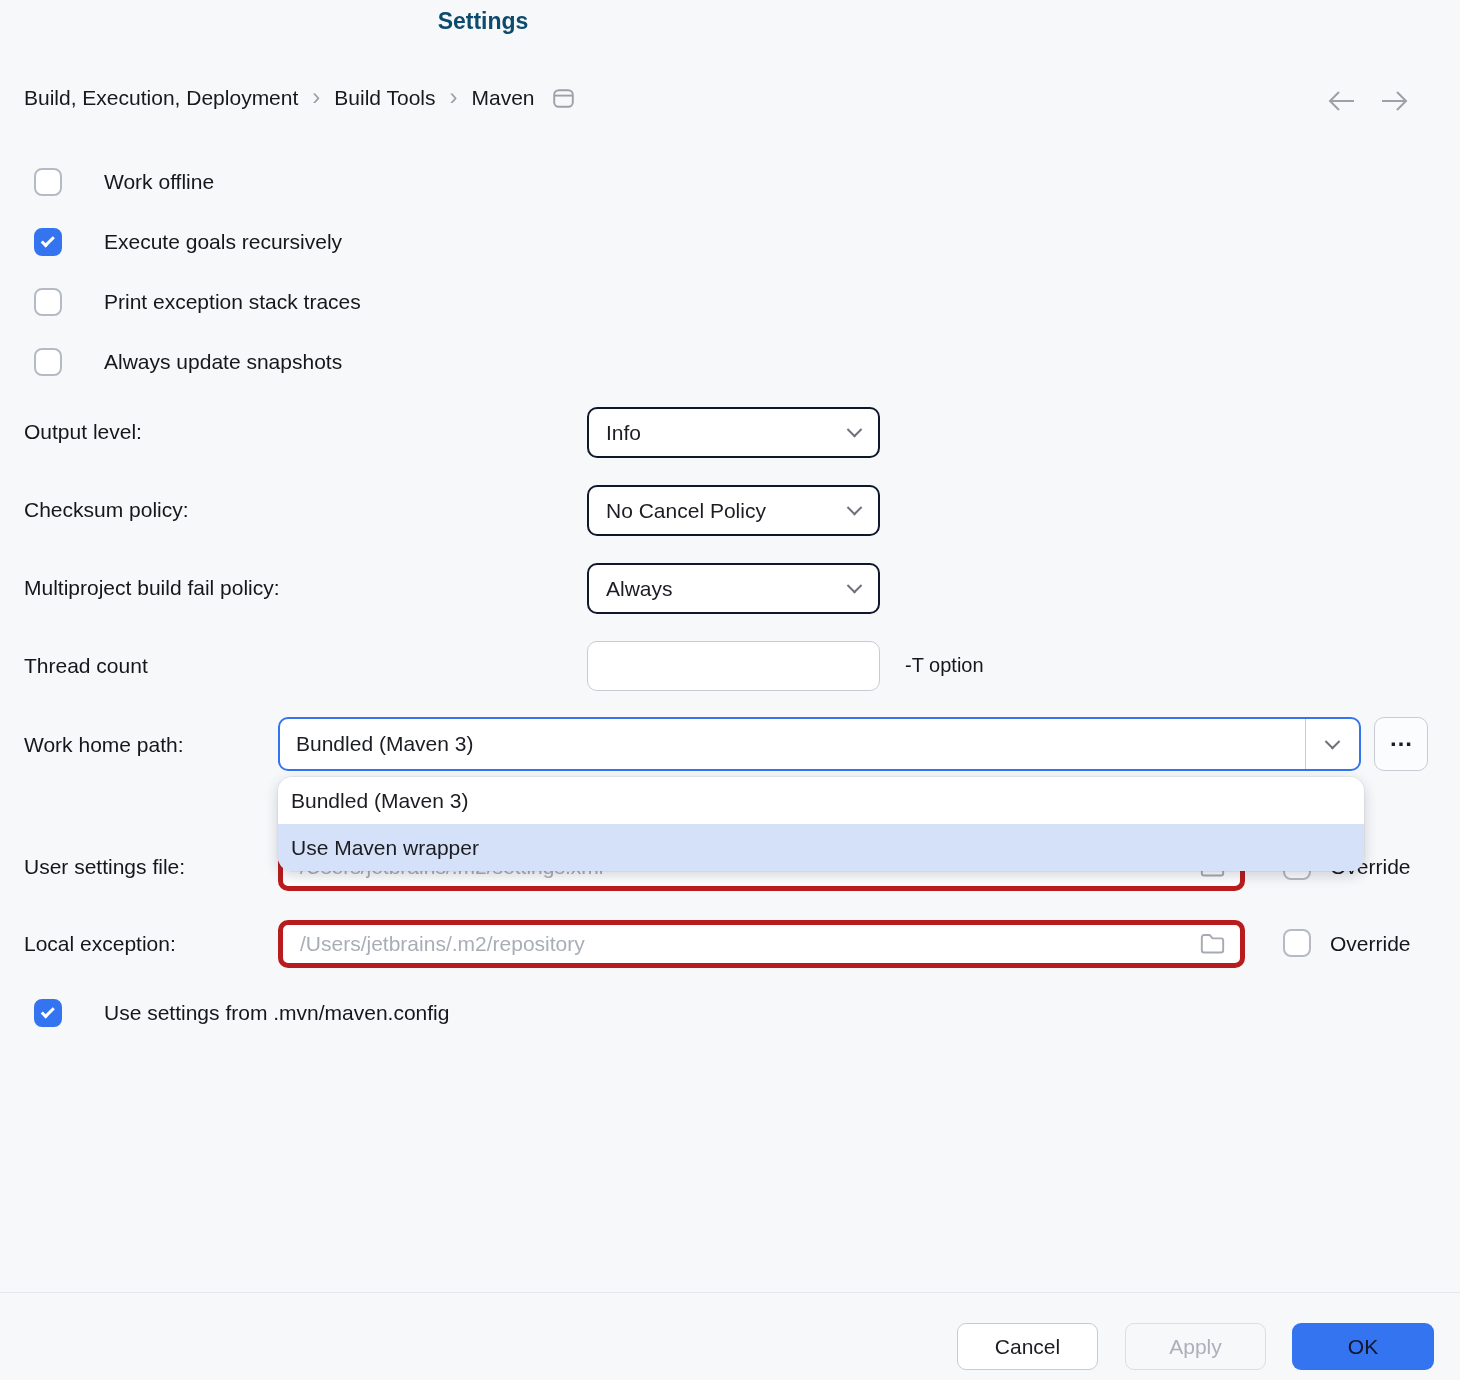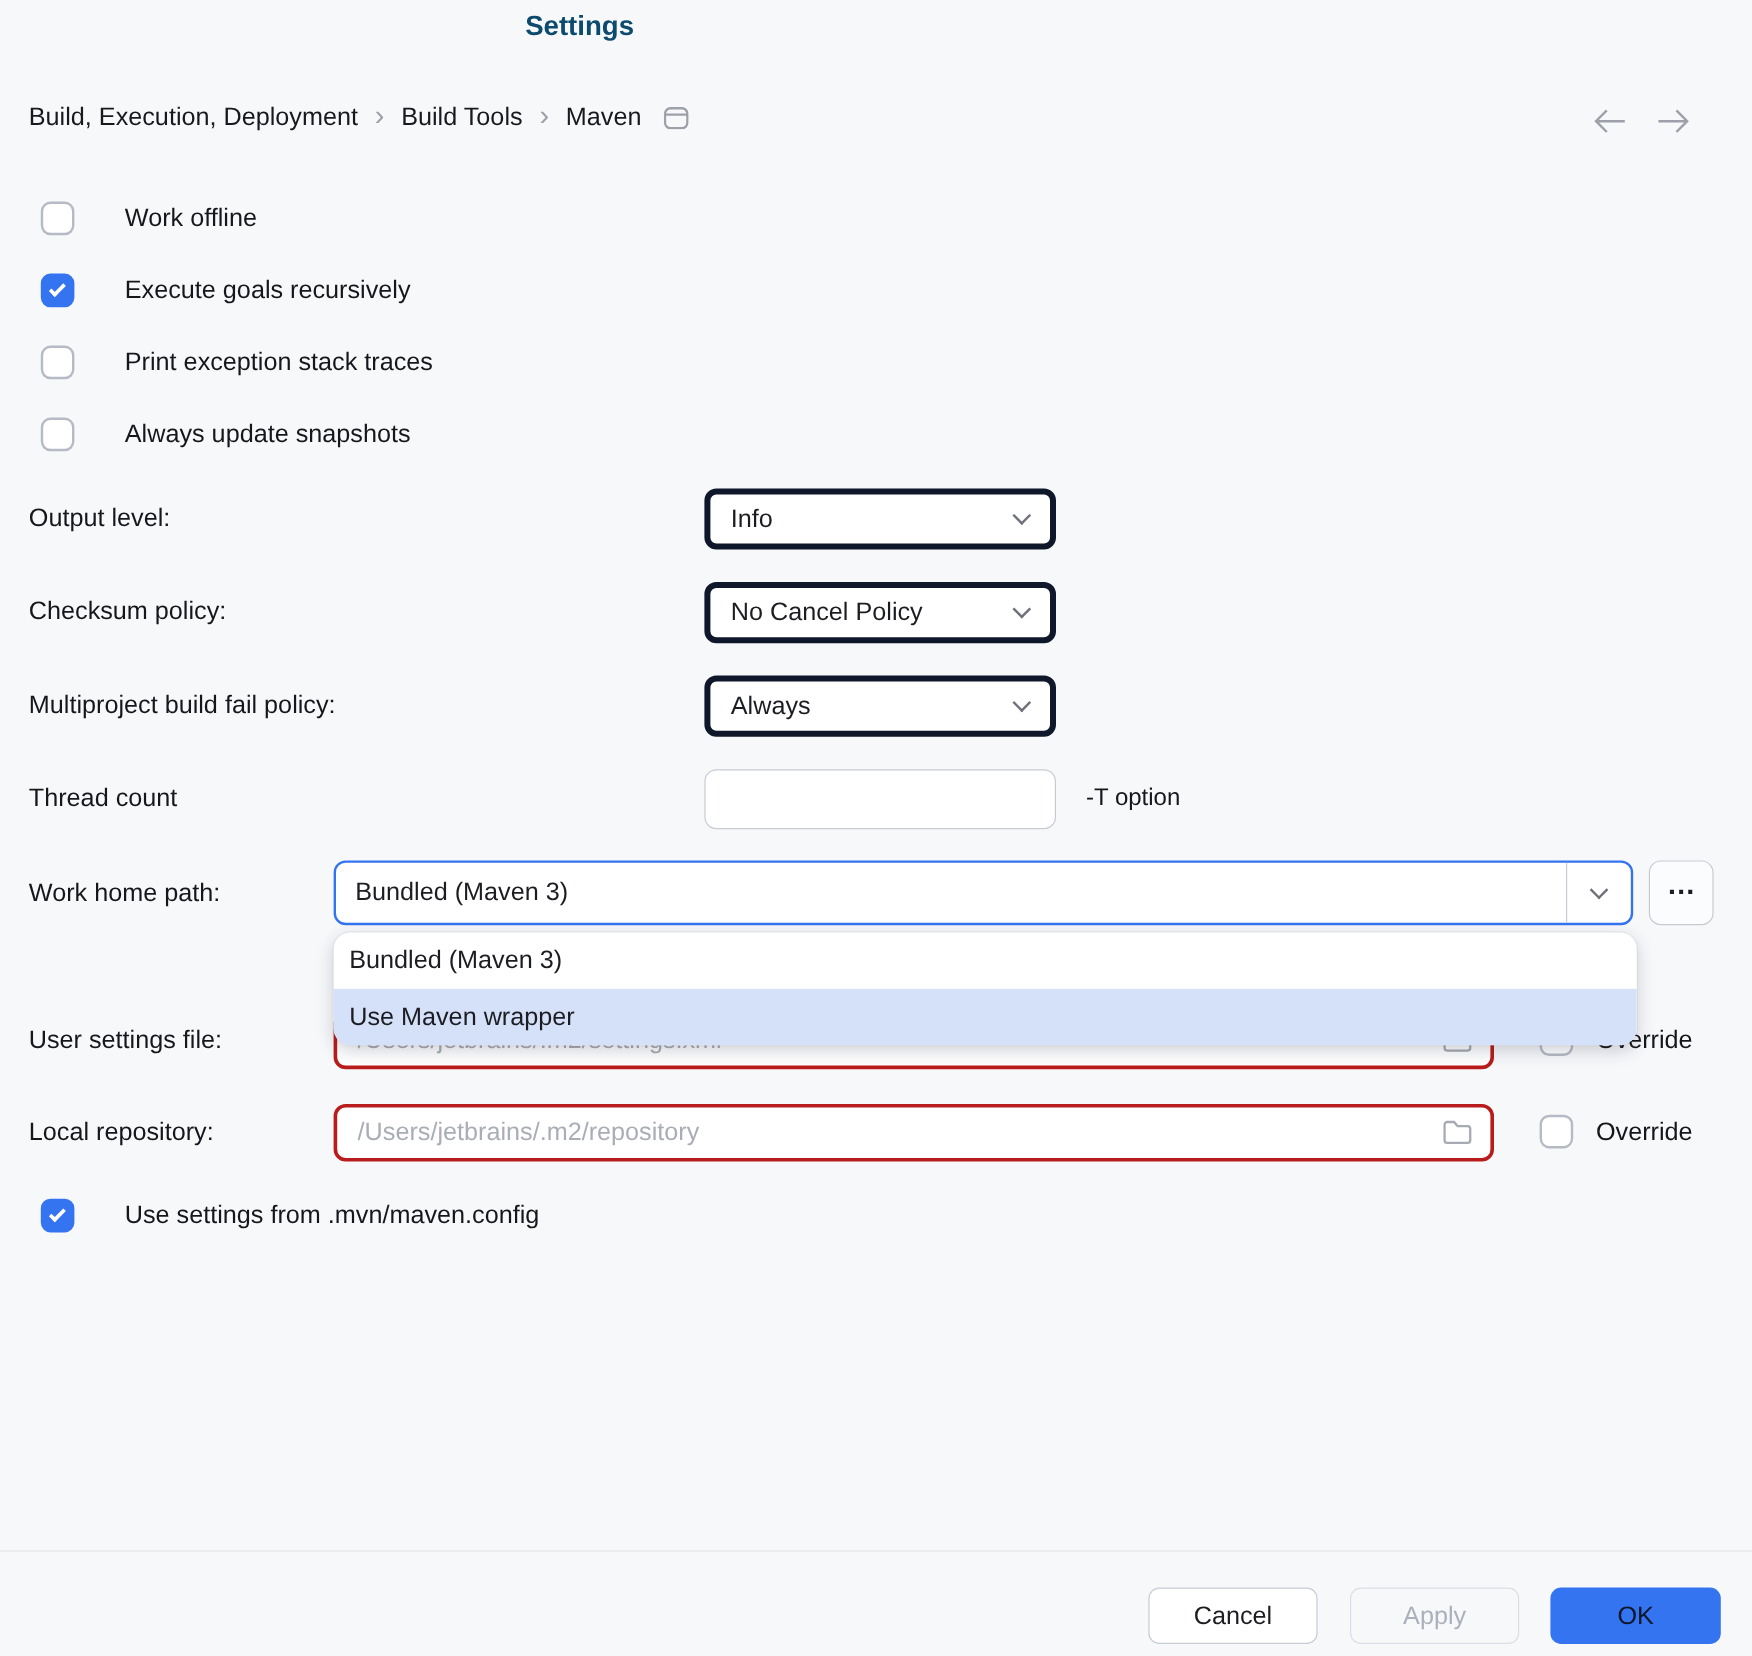--- a/index.html
+++ b/index.html
@@ -23,21 +23,21 @@
   .cb-box { width:28px; height:28px; border:2px solid #B6BAC5; border-radius:8px; background:#FFFFFF;
     flex:0 0 auto; display:flex; align-items:center; justify-content:center; }
   .cb-box.checked { background:#3574F0; border-color:#3574F0; }
   .check-mark { width:13px; height:7px; border-left:3px solid #FFF; border-bottom:3px solid #FFF;
     transform:rotate(-45deg) translate(1px,-2px); }
   .cb-label { font-size:21px; color:#15171B; white-space:nowrap;margin-left:24px; }
 
   .form-label { position:absolute; left:24px; font-size:21px; color:#15171B; white-space:nowrap; }
 
   .select { position:absolute; left:587px; width:293px; height:51px; background:#FFFFFF;
-    border:5px solid #0f172a; border-radius:10px; display:flex; align-items:center;
+    border:2px solid #0f172a; border-radius:10px; display:flex; align-items:center;
     justify-content:space-between; padding:0 18px 0 17px; font-size:21px; cursor:pointer; }
   .chev { width:11px; height:11px; border-right:2px solid #6E7179; border-bottom:2px solid #6E7179;
     transform:rotate(45deg) translate(-2px,-2px); flex:0 0 auto; }
 
   .text-input { position:absolute; left:587px; width:293px; height:50px; background:#FFFFFF;
     border:1px solid #C8CBD4; border-radius:10px; font-size:21px; padding:0 14px;
     font-family:"Liberation Sans", sans-serif; outline:none; }
   .hint { position:absolute; left:905px; font-size:20px; color:#15171B; }
 
   .combo { position:absolute; left:278px; top:717px; width:1083px; height:54px; background:#FFFFFF;
@@ -50,21 +50,21 @@
     border:1px solid #C8CBD4; background:#FBFCFD; font-size:24px; font-weight:700; color:#1B1D22;
     display:flex; align-items:center; justify-content:center; padding-bottom:12px; cursor:pointer; }
 
   .popup { position:absolute; left:278px; top:777px; width:1086px; border-radius:14px; background:#FFFFFF;
     box-shadow:0 4px 14px rgba(25,35,60,.20), 0 0 0 1px rgba(0,0,0,.04); overflow:hidden; z-index:30; }
   .popup-item { height:47px; display:flex; align-items:center; padding-left:13px; font-size:21px;
     cursor:pointer; white-space:nowrap; }
   .popup-item.selected { background:#D5E1F8; }
 
   .path-field { position:absolute; left:278px; width:967px; height:48px; background:#FFFFFF;
-    border:3px solid #b91c1c; border-radius:10px; display:flex; align-items:center; padding:0 14px 0 17px; }
+    border:5px solid #b91c1c; border-radius:10px; display:flex; align-items:center; padding:0 14px 0 17px; }
   .path-text { flex:1; font-size:21px; color:#A9ADB6; white-space:nowrap; overflow:hidden; }
   .folder-btn { flex:0 0 auto; display:flex; align-items:center; cursor:pointer; }
 
   .ovr-box { position:absolute; left:1283px; width:28px; height:28px; border:2px solid #B6BAC5;
     border-radius:8px; background:#FFFFFF; cursor:pointer; }
   .ovr-label { position:absolute; left:1330px; font-size:21px; color:#15171B; }
 
   .footer-sep { position:absolute; left:0; top:1292px; width:1460px; height:1px; background:#E6E7EA; }
   .btn { position:absolute; top:1323px; height:47px; border-radius:9px; font-size:21px;
     font-family:"Liberation Sans", sans-serif; display:flex; align-items:center; justify-content:center;
@@ -165,21 +165,21 @@
     </span>
   </div>
   <span class="ovr-box" style="top:852px"></span>
   <span class="ovr-label" style="top:855px">Override</span>
 
   <div class="popup">
     <div class="popup-item">Bundled (Maven 3)</div>
     <div class="popup-item selected">Use Maven wrapper</div>
   </div>
 
-  <div class="form-label" style="top:932px">Local repository:</div>
+  <div class="form-label" style="top:932px">Local exception:</div>
   <div class="path-field" style="top:920px">
     <span class="path-text">/Users/jetbrains/.m2/repository</span>
     <span class="folder-btn">
       <svg width="27" height="24" viewBox="0 0 24 21">
           <path d="M2.5 4.5 a2 2 0 0 1 2-2 h5 l2.6 3 h7.4 a2 2 0 0 1 2 2 v8.5 a2 2 0 0 1 -2 2 h-15 a2 2 0 0 1 -2-2 z" fill="none" stroke="#A7AAB3" stroke-width="1.7"></path>
         </svg>
     </span>
   </div>
   <span class="ovr-box" style="top:929px"></span>
   <span class="ovr-label" style="top:932px">Override</span>

